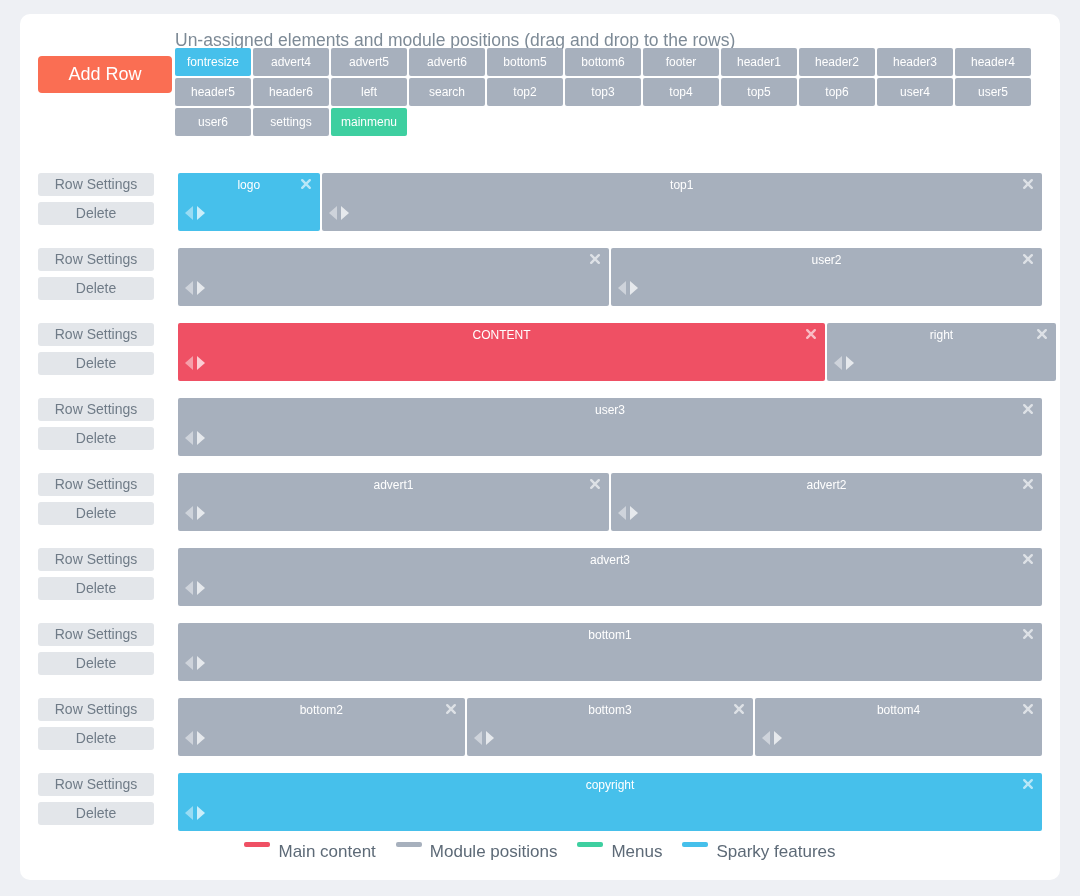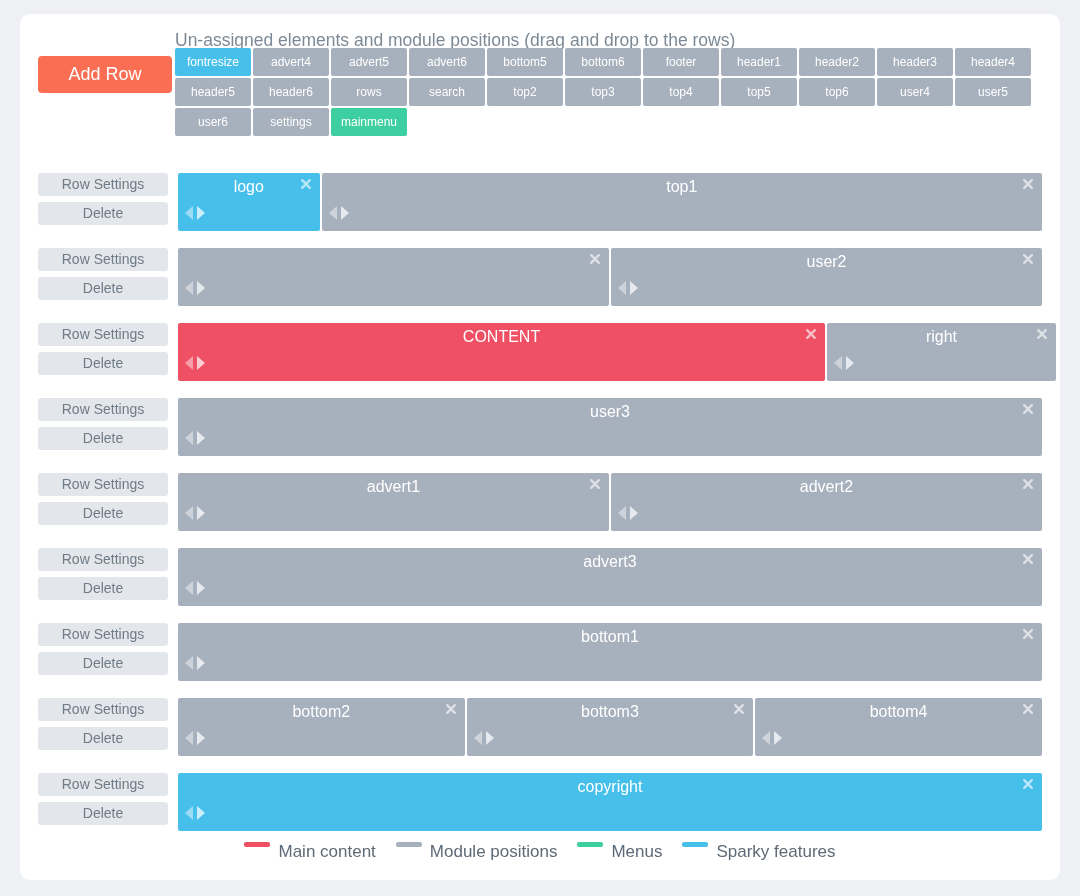--- a/index.html
+++ b/index.html
@@ -96,21 +96,21 @@
     margin-bottom: 0px;
   }
   .row-controls {
     position: absolute;
     left: 18px;
     top: 12px;
     width: 130px;
   }
   .ctrl-button {
     display: block;
-    width: 130px;
+    width: 116px;
     height: 23px;
     line-height: 23px;
     margin-bottom: 6px;
     background: #e3e6ea;
     color: #6f7b87;
     border: none;
     border-radius: 3px;
     font-size: 14px;
     font-family: "Liberation Sans", sans-serif;
     text-align: center;
@@ -136,21 +136,21 @@
   .cell.module   { background: #a7b0bd; }
   .cell.sparky   { background: #46c0eb; }
   .cell.content  { background: #ef5064; }
   .cell-label {
     position: absolute;
     top: 5px;
     left: 0;
     right: 0;
     text-align: center;
     color: #ffffff;
-    font-size: 16px;
+    font-size: 12px;
     white-space: nowrap;
     overflow: hidden;
     pointer-events: none;
   }
   .cell-close {
     position: absolute;
     top: 4px;
     right: 7px;
     width: 14px;
     height: 14px;
@@ -225,21 +225,21 @@
         <div class="tile module">advert6</div>
         <div class="tile module">bottom5</div>
         <div class="tile module">bottom6</div>
         <div class="tile module">footer</div>
         <div class="tile module">header1</div>
         <div class="tile module">header2</div>
         <div class="tile module">header3</div>
         <div class="tile module">header4</div>
         <div class="tile module">header5</div>
         <div class="tile module">header6</div>
-        <div class="tile module">rows</div>
+        <div class="tile module">left</div>
         <div class="tile module">search</div>
         <div class="tile module">top2</div>
         <div class="tile module">top3</div>
         <div class="tile module">top4</div>
         <div class="tile module">top5</div>
         <div class="tile module">top6</div>
         <div class="tile module">user4</div>
         <div class="tile module">user5</div>
         <div class="tile module">user6</div>
         <div class="tile module">settings</div>

